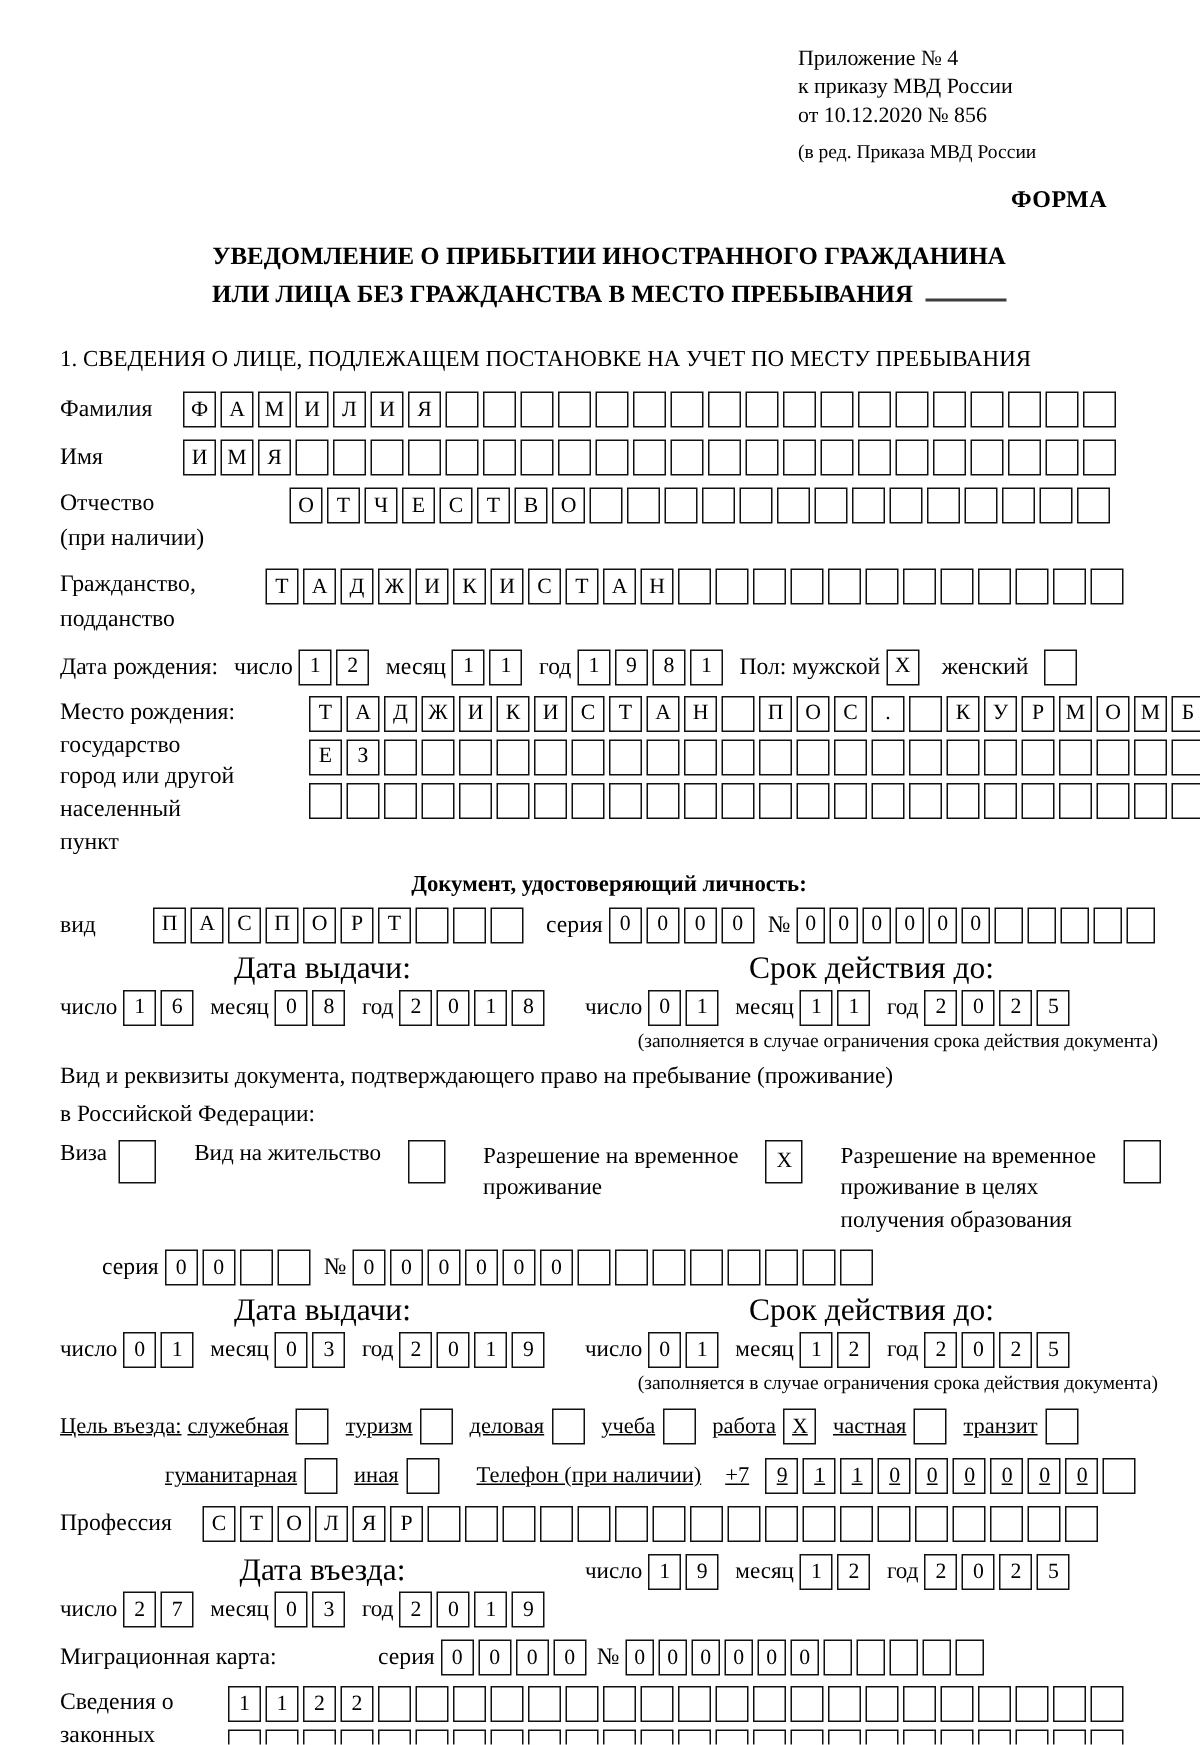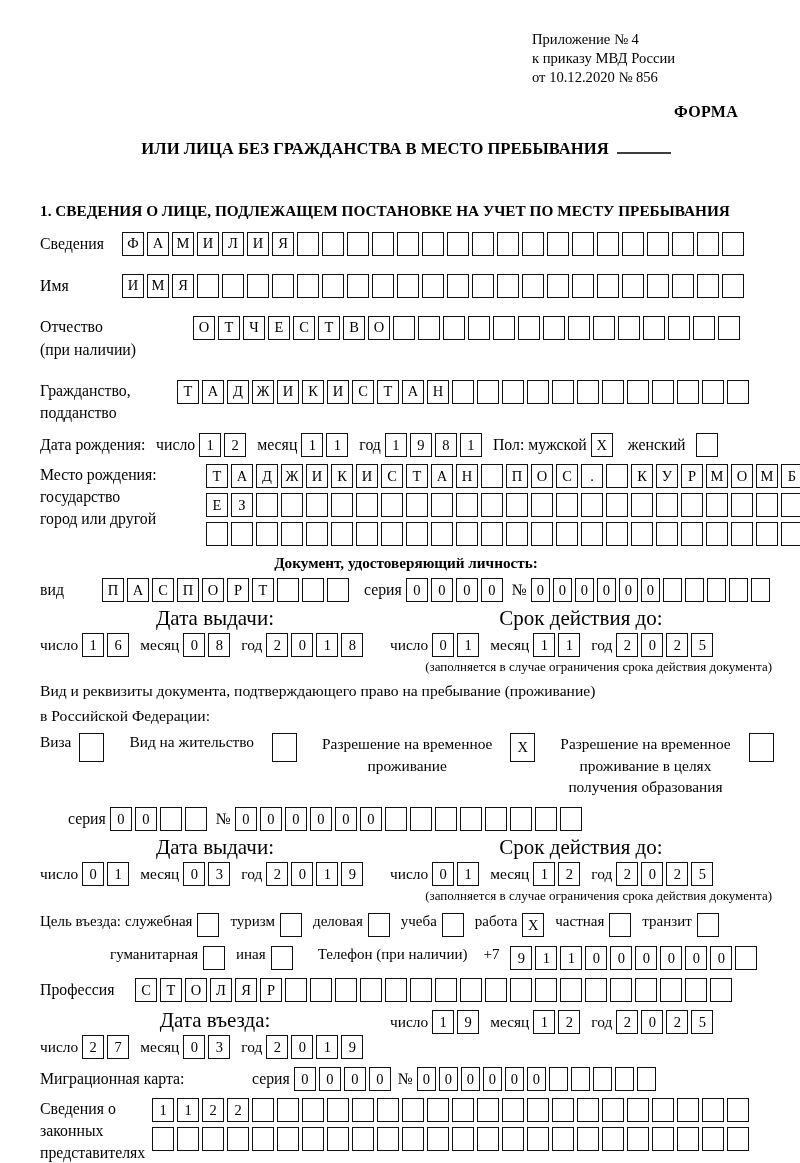--- a/index.html
+++ b/index.html
@@ -10,23 +10,23 @@
   }
   .page { padding:30px 28px 0 40px; font-size:15.8px; }
 
   .annex { margin-left:492px; font-size:14.6px; line-height:1.3; }
   .amend { margin-top:5px; font-size:13px; line-height:1.35; }
   .forma { margin-top:16px; padding-right:34px; text-align:right; font-weight:bold; font-size:16px; letter-spacing:.3px; }
 
   .title { margin-top:16px; text-align:center; font-weight:bold; font-size:16.6px; line-height:1.5; }
   .underline { display:inline-block; width:54px; height:12px; border-bottom:2.2px solid #3d3d3d; margin-left:8px; }
 
-  .sect { margin-top:40px; font-weight:bold; font-size:15.3px; }
-
-  .row { display:flex; align-items:center; margin-top:18px; }
+  .sect { margin-top:22px; font-weight:normal; font-size:15.3px; }
+
+  .row { display:flex; align-items:center; margin-top:8px; }
   .row.top { align-items:flex-start; }
   .lbl { flex:none; }
   .lbl2 { flex:none; line-height:1.45; }
 
   .cells { display:flex; flex:none; }
   .cell {
     flex:none; width:22px; height:24px; border:1.7px solid #111;
     margin-right:3px; display:flex; align-items:center; justify-content:center;
     font-size:14.5px;
   }
@@ -43,55 +43,57 @@
   .col-l { width:350px; }
   .col-r { width:382px; }
   .dhead { text-align:center; font-size:21px; }
   .drow { display:flex; align-items:center; margin-top:2px; font-size:15.4px; }
   .dl { margin-right:4px; flex:none; }
   .gap8 { margin-left:8px; }
   .dnote { font-size:13px; text-align:right; margin-top:2px; }
 
   .resline { margin-top:7px; font-size:15.6px; }
   .cbrow { display:flex; align-items:flex-start; margin-top:8px; font-size:15.4px; }
-  .cbtext { text-align:center; line-height:1.4; flex:none; }
+  .cbtext { line-height:1.4; flex:none; }
   .mlA { margin-left:8px; } .mlB { margin-left:22px; } .mlC { margin-left:18px; }
 
-  .purpose-row { display:flex; margin-top:9px; font-size:15px; }
+  .purpose-row { display:flex; align-items:center; margin-top:9px; font-size:15px;text-decoration:underline; }
   .purpose-row .cells { margin-left:5px; margin-right:8px; }
   .indent70 { margin-left:70px; }
 
   .label-col { flex:none; line-height:1.38; }
   .stack { display:flex; flex-direction:column; }
   .stack .cells { margin-top:5px; }
   .stack .cells:first-child { margin-top:0; }
 </style>
 </head>
 <body>
 
 <div class="page">
 
   <div class="annex">
     <div>Приложение № 4</div>
     <div>к приказу МВД России</div>
     <div>от 10.12.2020 № 856</div>
     <div class="amend">
+      <div>(в ред. Приказа МВД России</div>
     </div>
   </div>
 
   <div class="forma">ФОРМА</div>
 
   <div class="title">
+    <div>УВЕДОМЛЕНИЕ О ПРИБЫТИИ ИНОСТРАННОГО ГРАЖДАНИНА</div>
     <div><span>ИЛИ ЛИЦА БЕЗ ГРАЖДАНСТВА В МЕСТО ПРЕБЫВАНИЯ</span><span class="underline"></span></div>
   </div>
 
   <div class="sect">1. СВЕДЕНИЯ О ЛИЦЕ, ПОДЛЕЖАЩЕМ ПОСТАНОВКЕ НА УЧЕТ ПО МЕСТУ ПРЕБЫВАНИЯ</div>
 
   <div class="row" style="margin-top:12px;">
-    <span class="lbl w-surname">Сведения</span>
+    <span class="lbl w-surname">Фамилия</span>
     <span class="cells">
         <span class="cell">Ф</span>
         <span class="cell">А</span>
         <span class="cell">М</span>
         <span class="cell">И</span>
         <span class="cell">Л</span>
         <span class="cell">И</span>
         <span class="cell">Я</span>
         <span class="cell"></span>
         <span class="cell"></span>
@@ -235,20 +237,21 @@
     <span class="cells" style="margin-left:6px;">
         <span class="cell"></span>
       </span>
   </div>
 
   <div class="row top" style="margin-top:7px;gap:44px;">
     <div class="label-col" style="width:122px;">
       <div>Место рождения:</div>
       <div>государство</div>
       <div>город или другой</div>
+      <div>населенный пункт</div>
     </div>
     <div class="stack">
       <span class="cells">
           <span class="cell">Т</span>
           <span class="cell">А</span>
           <span class="cell">Д</span>
           <span class="cell">Ж</span>
           <span class="cell">И</span>
           <span class="cell">К</span>
           <span class="cell">И</span>

